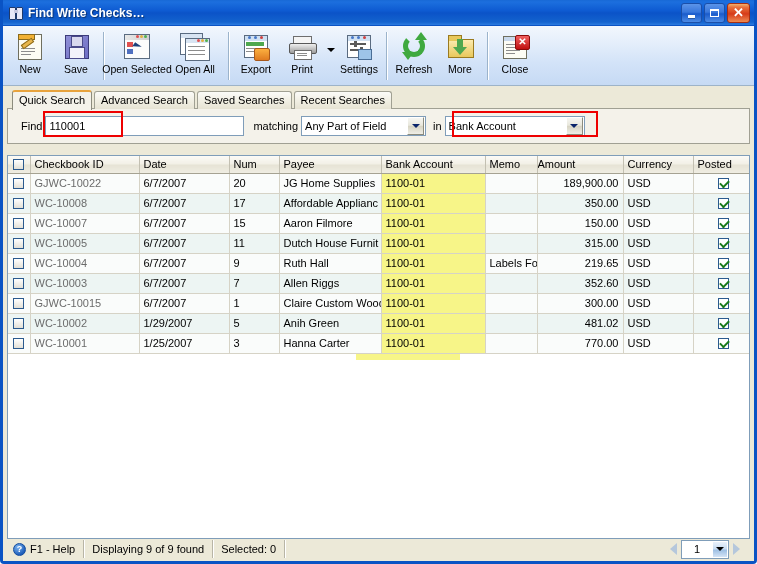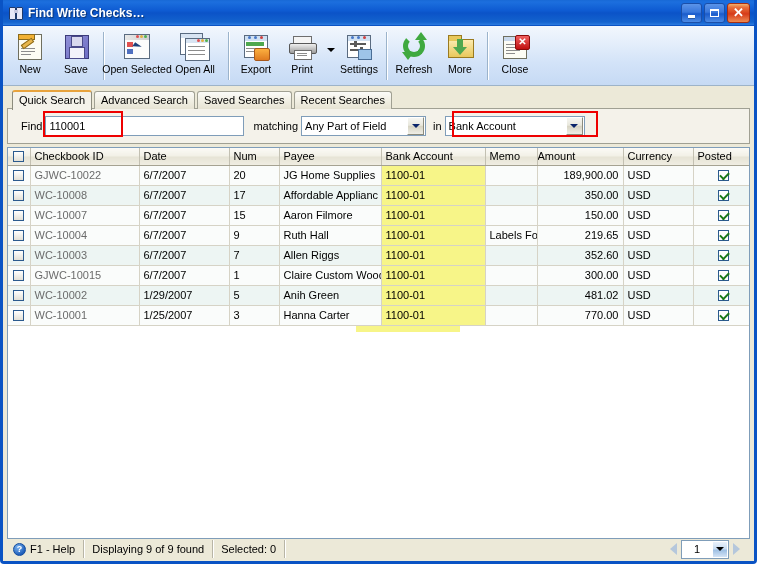--- a/index.html
+++ b/index.html
@@ -283,21 +283,21 @@
     border-right: 4px solid transparent;
     border-top: 4px solid #0A246A;
     display: block;
   }
   .match-combo { width: 125px; }
   .in-combo { width: 140px; }
 
   
   .gridwrap {
     flex: 1 1 auto;
-    margin-top: 3px;
+    margin-top: 11px;
     border: 1px solid #7F9DB9;
     background: #FFFFFF;
     display: flex;
     flex-direction: column;
     min-height: 0;
     overflow: hidden;
     position: relative;
   }
   table.grid {
     border-collapse: collapse;
@@ -849,20 +849,32 @@
                 <td class="id">WC-10007</td>
                 <td>6/7/2007</td>
                 <td>15</td>
                 <td>Aaron  Filmore</td>
                 <td class="bank">1100-01</td>
                 <td></td>
                 <td class="num">150.00</td>
                 <td>USD</td>
                 <td class="ctr"><span class="chk checked"></span></td>
               </tr>
+              <tr class="odd">
+                <td class="cbcell"><span class="chk sel-row"></span></td>
+                <td class="id">WC-10005</td>
+                <td>6/7/2007</td>
+                <td>11</td>
+                <td>Dutch House Furnit</td>
+                <td class="bank">1100-01</td>
+                <td></td>
+                <td class="num">315.00</td>
+                <td>USD</td>
+                <td class="ctr"><span class="chk checked"></span></td>
+              </tr>
               <tr class="even">
                 <td class="cbcell"><span class="chk sel-row"></span></td>
                 <td class="id">WC-10004</td>
                 <td>6/7/2007</td>
                 <td>9</td>
                 <td>Ruth Hall</td>
                 <td class="bank">1100-01</td>
                 <td>Labels Fo</td>
                 <td class="num">219.65</td>
                 <td>USD</td>

